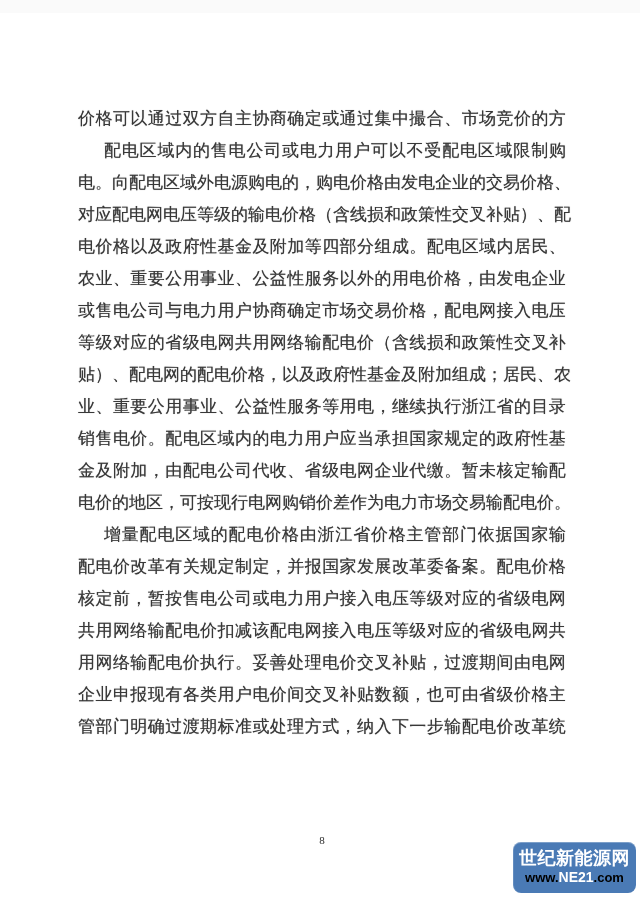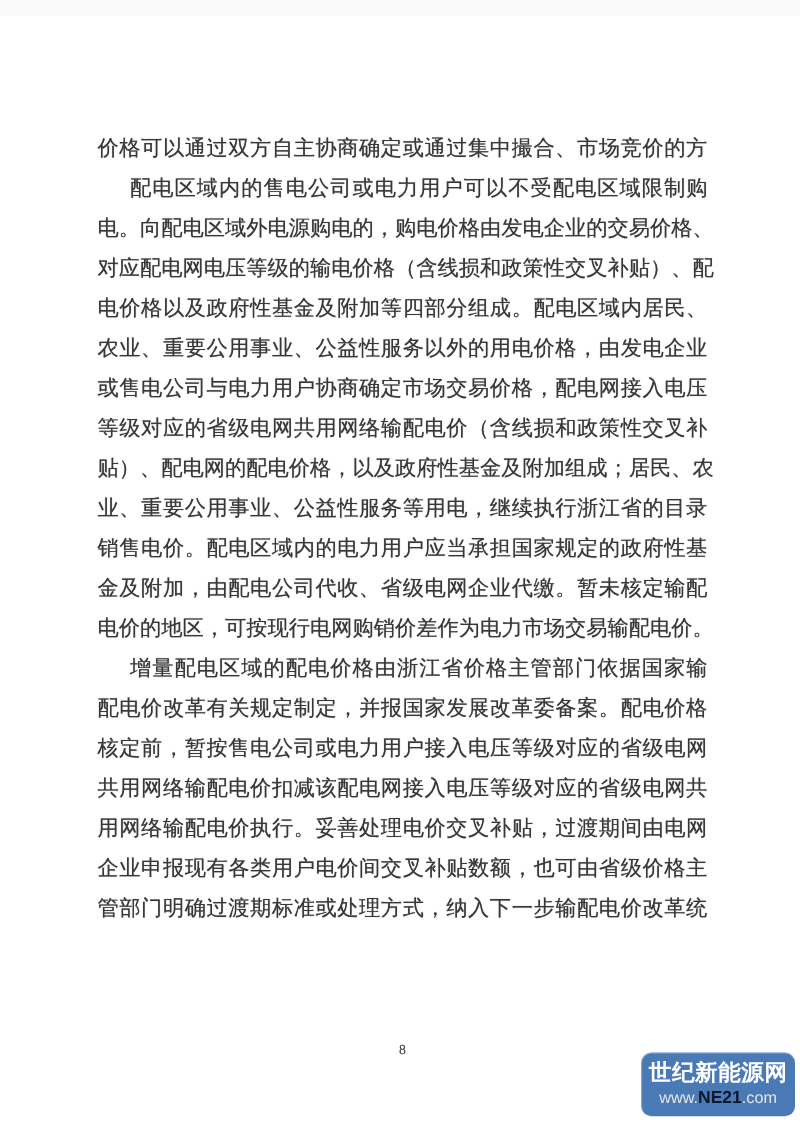--- a/index.html
+++ b/index.html
@@ -74,27 +74,27 @@
     line-height: 22px;
     white-space: nowrap;
   }
   .badge-url {
     font-size: 13px;
     line-height: 17px;
     color: #cfdced;
     white-space: nowrap;
   }
   .badge-url .url-name {
-    color: #0f172a;
+    color: #ffffff;
     font-weight: bold;
     font-size: 14px;
   }
   .badge-url .url-part {
-    color: #e5e5e5;
-    font-weight: normal;
+    color: #000000;
+    font-weight: bold;
   }
 </style>
 </head>
 <body>
 
 <div class="page">
 
   <div class="top-strip"></div>
 
   <div class="page-text">

